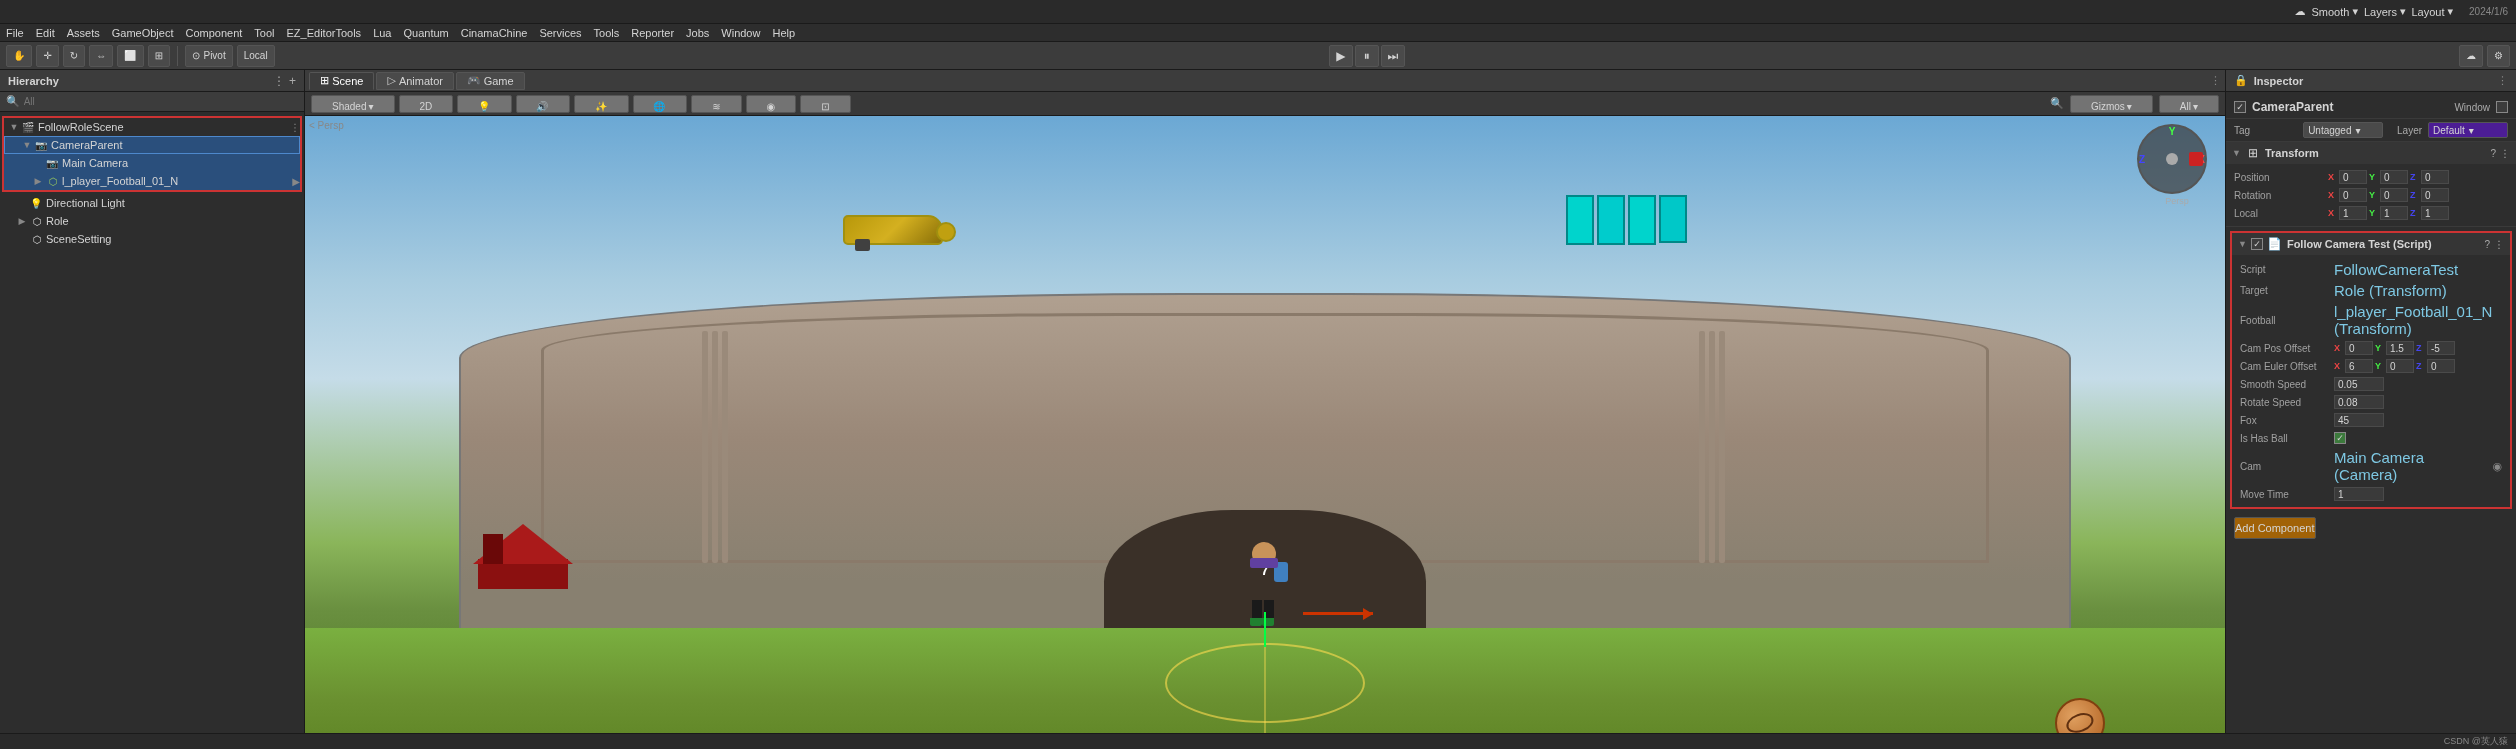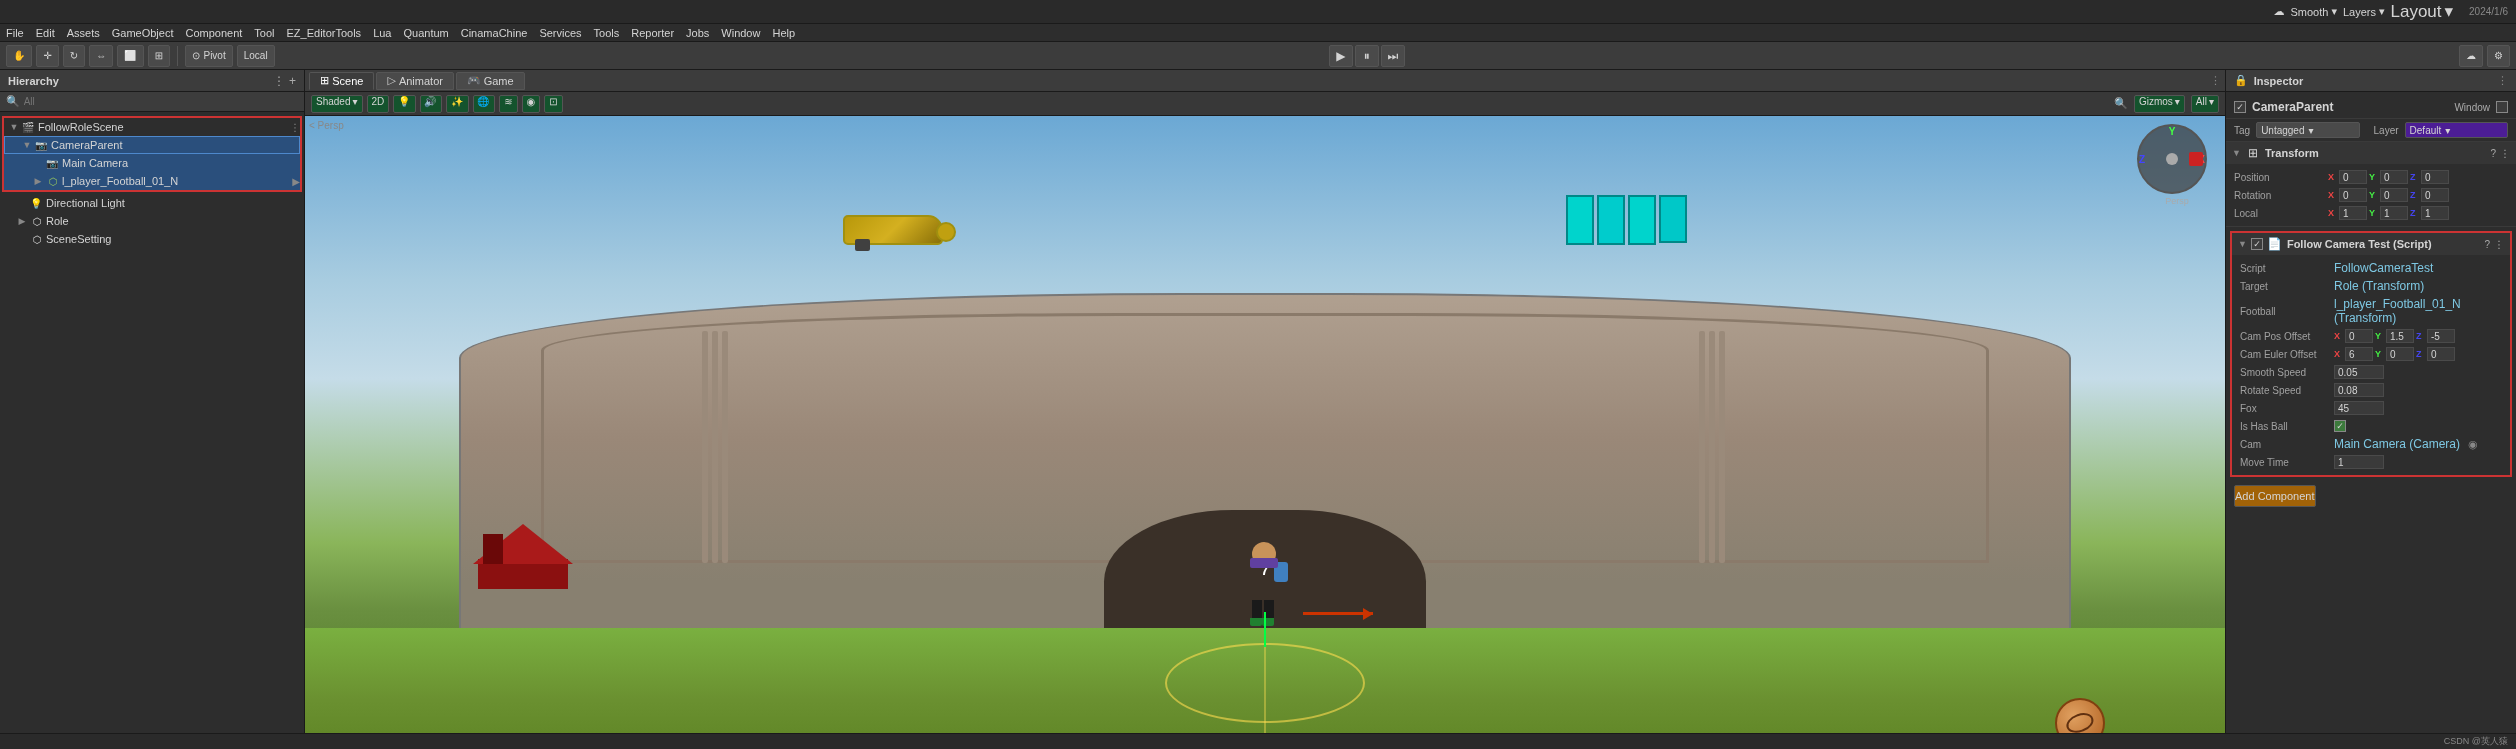--- a/index.html
+++ b/index.html
@@ -170,24 +170,24 @@
       display: flex;
       align-items: center;
       border-radius: 2px 2px 0 0;
     }
     .scene-tab.active {
       background: #3c3c3c;
       border-bottom-color: #3c3c3c;
       color: #fff;
     }
     .scene-btn {
-      height: 18px; padding: 0 4px;
-      background: #14532d; border: 1px solid #555;
+      height: 18px; padding: 0 20px;
+      background: #737373; border: 1px solid #555;
       color: #d4d4d4; font-size: 10px; cursor: pointer;
-      display: flex; align-items: flex-start; gap: 2px;
+      display: flex; align-items: flex-end; gap: 2px;
       border-radius: 2px;
     }
     .scene-view {
       flex: 1;
       background: #1a1a2e;
       position: relative;
       overflow: hidden;
     }
 
     
@@ -255,21 +255,21 @@
     .tag-row {
       display: flex; align-items: center; gap: 6px;
       padding: 3px 8px; border-bottom: 1px solid #3a3a3a;
     }
     .tag-label { font-size: 10px; color: #aaa; }
     .tag-dropdown {
       height: 16px; padding: 0 4px;
       background: #4a4a4a; border: 1px solid #555;
       color: #d4d4d4; font-size: 10px; cursor: pointer;
       display: flex; align-items: center; gap: 4px;
-      border-radius: 2px; flex: 1; max-width: 120px;
+      border-radius: 2px; flex: 1; max-width: 120px; margin-left: 47px;
     }
     .layer-label { font-size: 10px; color: #aaa; margin-left: 8px; }
     .layer-dropdown {
       height: 16px; padding: 0 4px;
       background: #4c1d95; border: 1px solid #555;
       color: #d4d4d4; font-size: 10px; cursor: pointer;
       display: flex; align-items: center; gap: 4px;
       border-radius: 2px; flex: 1;
     }
 
@@ -311,21 +311,21 @@
     .xyz-lbl.x { color: #e44; }
     .xyz-lbl.y { color: #4e4; }
     .xyz-lbl.z { color: #44e; }
     .xyz-val {
       font-size: 10px; color: #d4d4d4;
       background: #3a3a3a; border: 1px solid #4a4a4a;
       padding: 0 3px; height: 14px;
       display: flex; align-items: center;
       min-width: 28px;
     }
-    .link-val { color: #7ec8e3; font-size: 12px; cursor: pointer; }
+    .link-val { color: #7ec8e3; font-size: 15px; cursor: pointer; }
 
     
     .script-section {
       border: 2px solid #cc3333;
       margin: 4px;
     }
 
     
     .add-component-btn {
       margin: 8px;
@@ -376,21 +376,21 @@
   <div class="top-bar-right">
     <span>☁</span>
     <div class="top-bar-btn" style="display:flex;align-items:center;gap:3px;cursor:pointer;font-size:11px;color:#d4d4d4;">
       <span>Smooth</span>
       <span>▾</span>
     </div>
     <div class="top-bar-btn" style="display:flex;align-items:center;gap:3px;cursor:pointer;font-size:11px;color:#d4d4d4;">
       <span>Layers</span>
       <span>▾</span>
     </div>
-    <div class="top-bar-btn" style="display:flex;align-items:center;gap:3px;cursor:pointer;font-size:17px;color:#d4d4d4;justify-content:flex-end;">
+    <div class="top-bar-btn" style="display:flex;align-items:center;gap:3px;cursor:pointer;font-size:11px;color:#d4d4d4;justify-content:flex-end;">
       <span>Layout</span>
       <span>▾</span>
     </div>
     <span style="font-size:10px;color:#888;margin-left:10px;">2024/1/6</span>
   </div>
 </div>
 
 <div class="menu-bar">
   <span>File</span>
   <span>Edit</span>

